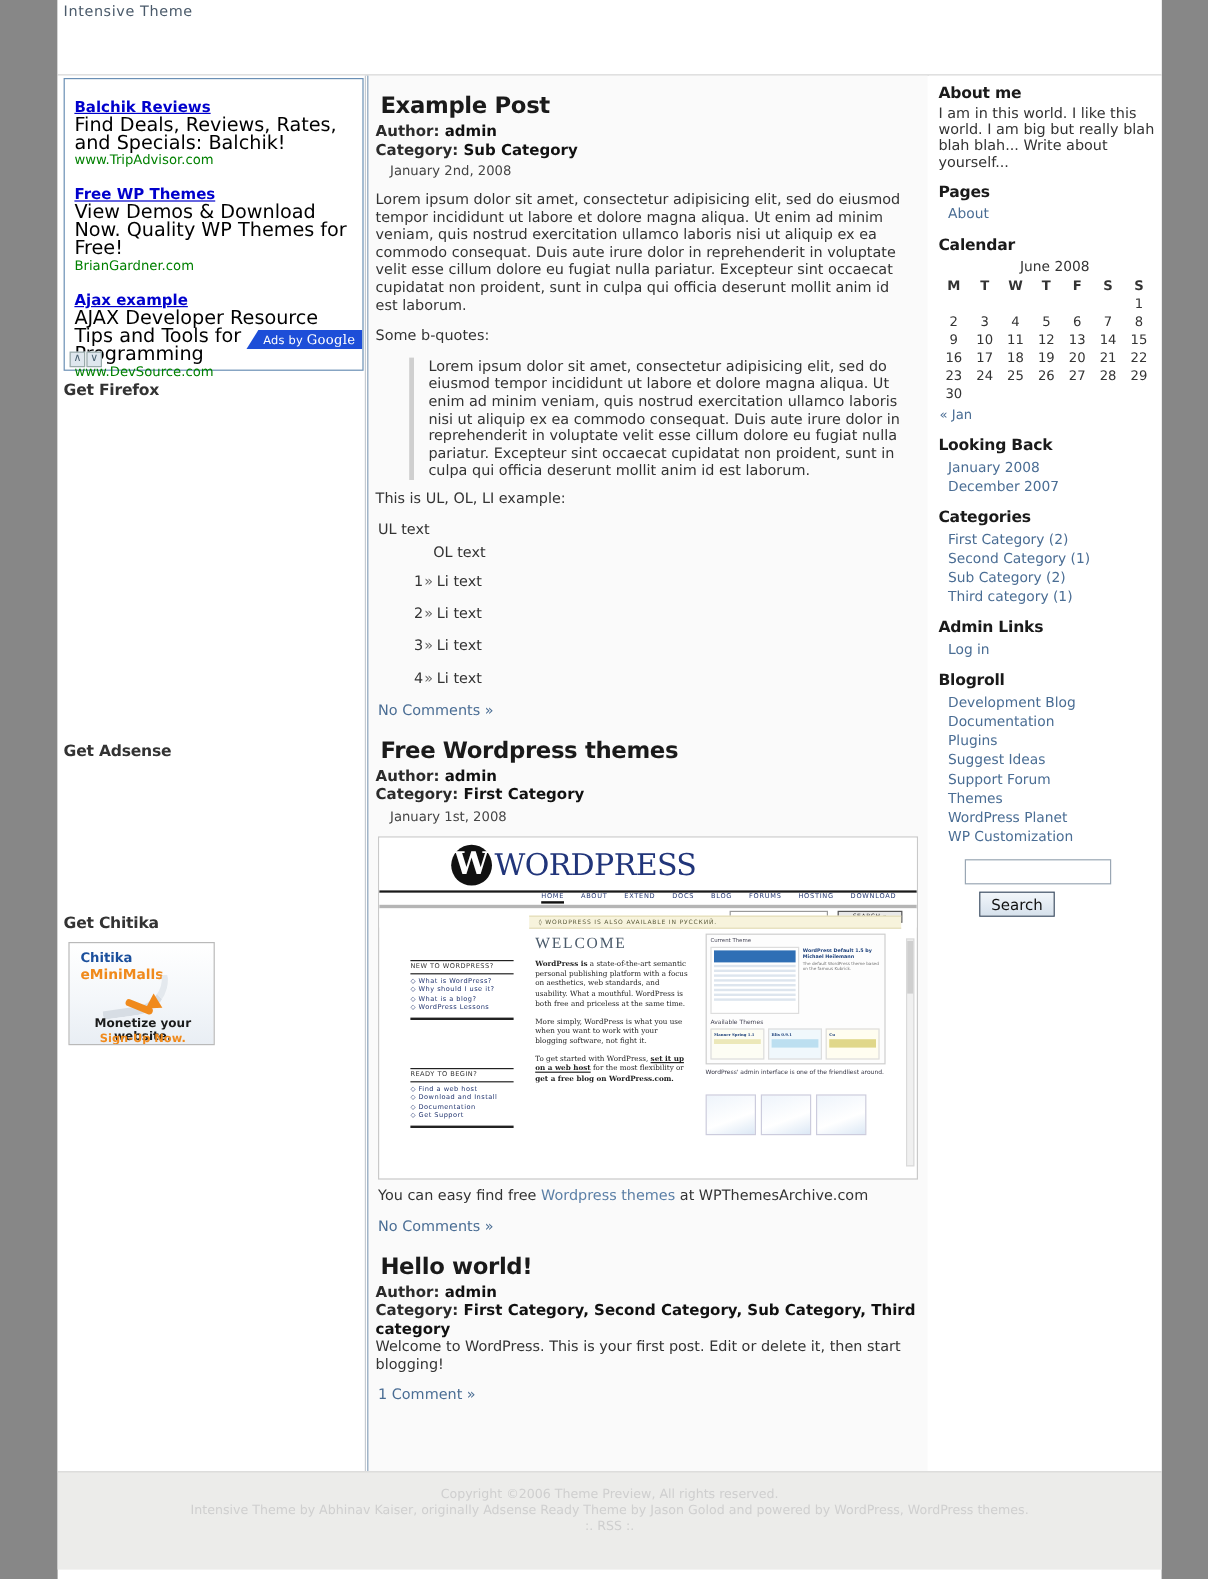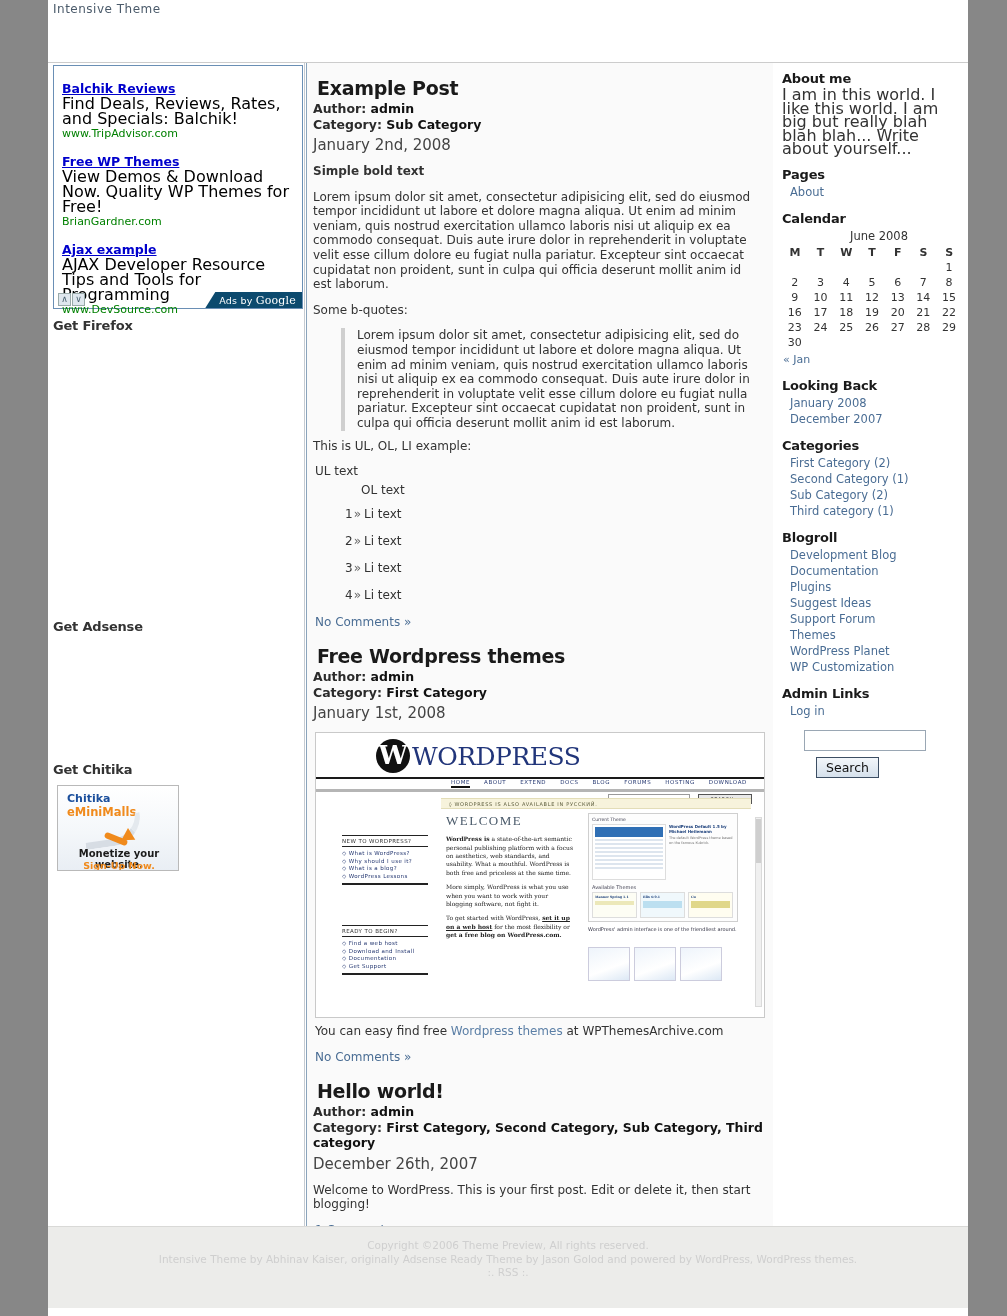--- a/index.html
+++ b/index.html
@@ -34,21 +34,21 @@
   .ad-unit { margin-bottom:14px; }
   .ad-title { color:#0000cc; font-size:12.5px; text-decoration:underline; font-weight:bold;
               display:block; line-height:14px; margin-bottom:1px; }
   .ad-desc { color:#000; font-size:16px; line-height:13.5px; }
   .ad-url { color:#008000; font-size:11px; line-height:14px; display:block; }
 
   .ad-footer { position:absolute; left:0; bottom:0; width:100%; height:16px; }
   .ad-arrows { position:absolute; left:4px; bottom:2px; display:flex; gap:1px; }
   .ad-arrow { width:13px; height:13px; border:1px solid #9aa; background:#dfe7ee;
               color:#48606f; font-size:9px; line-height:11px; text-align:center; }
-  .ads-by { position:absolute; right:0; bottom:0; height:16px; background:#0c4a6e;
+  .ads-by { position:absolute; right:0; bottom:17px; height:16px; background:#1d4ed8;
             color:#fff; font-size:9.5px; padding:2px 6px 0 14px; letter-spacing:.2px;
             clip-path: polygon(10px 0, 100% 0, 100% 100%, 0 100%); }
   .ads-by b { font-family:"DejaVu Serif","Liberation Serif",serif; font-size:11px; font-weight:normal; }
 
   .lwidget { margin:0 0 0 5px; padding-top:9px; }
   .lwidget h2 { margin:0; font-size:13px; font-weight:bold; color:#333;
                 font-family:"DejaVu Sans","Liberation Sans",sans-serif; letter-spacing:-.2px; }
   .lw-firefox { height:301px; }
   .lw-adsense { height:143px; }
 
@@ -74,21 +74,21 @@
 
   
   #content { position:absolute; left:258px; top:0; width:467px; height:1163px;
              background:#fafafa; border-left:1px solid #8aa4bc; padding:14px 10px 0 6px; }
   .post { margin-bottom:4px; }
   .post h2 { margin:0 0 2px 4px; font-size:19px; font-weight:bold; color:#1a1a1a;
              letter-spacing:-.3px; }
   .post-meta { font-size:12.5px; font-weight:bold; color:#2b2b2b; line-height:15.5px;
                margin:0 0 0 0px; }
   .post-meta .val { color:#111; }
-  .post-date { font-size:15px; color:#444; margin:4px 0 10px 0; }
+  .post-date { font-size:11px; color:#444; margin:4px 0 10px 12px; }
   .post p { margin:0 0 11px 0; font-size:12px; line-height:14.6px; color:#333; }
   .bold-lead { font-weight:bold; font-size:12.5px; color:#1a1a1a; margin-bottom:11px !important; }
   blockquote { margin:0 0 8px 28px; padding:0 0 0 12px; border-left:4px solid #cfcfcf;
                font-size:12px; line-height:14.6px; color:#333; }
   .listblock { margin:0 0 6px 0; font-size:12px; color:#333; }
   .ul-item { margin:0 0 4px 2px; line-height:15px; }
   .ol-item { margin:0 0 9px 48px; line-height:15px; }
   .li-item { margin:0 0 12px 32px; line-height:15px; }
   .li-num { color:#333; }
   .li-arrow { color:#666; margin:0 3px 0 1px; }
@@ -165,21 +165,21 @@
 
   .caption-line { font-size:12px; color:#333; margin:0 0 12px 2px; }
   .caption-line a { color:#5b7fa6; }
 
   
   #right { position:absolute; left:726px; top:0; width:194px; height:1163px;
            background:#fff; padding:8px 6px 0 8px; }
   .rwidget { margin-bottom:11px; }
   .rwidget h2 { margin:0 0 2px 0; font-size:13px; font-weight:bold; color:#1a1a1a;
                 letter-spacing:-.2px; }
-  .rwidget p.about { margin:0; font-size:16px; line-height:13.6px; color:#333; }
+  .rwidget p.about { margin:0; font-size:12px; line-height:13.6px; color:#333; }
   .rwidget ul { list-style:none; margin:0; padding:0; }
   .rwidget ul li { font-size:11.5px; line-height:16px; padding-left:8px; }
   .rwidget ul li a { color:#4a6d94; }
   
   table.cal { border-collapse:collapse; width:100%; font-size:11px; color:#333; }
   table.cal caption { font-size:11.5px; color:#333; padding:1px 0 2px 14px; text-align:center; }
   table.cal th { font-weight:bold; font-size:11px; padding:1px 1px; text-align:center; }
   table.cal td { text-align:center; padding:1px 1px; font-size:11px; }
   table.cal tfoot td { text-align:left; padding-top:3px; }
   table.cal tfoot a { color:#4a6d94; font-size:11px; }
@@ -266,21 +266,20 @@
         <h2>Example Post</h2>
         <div class="post-meta">
           <span>Author:</span>
           <span class="val">admin</span>
         </div>
         <div class="post-meta">
           <span>Category:</span>
           <span class="val">Sub Category</span>
         </div>
         <div class="post-date">January 2nd, 2008</div>
-        <p class="bold-lead">Simple bold text</p>
         <p>Lorem ipsum dolor sit amet, consectetur adipisicing elit, sed do eiusmod tempor incididunt ut labore et dolore magna aliqua. Ut enim ad minim veniam, quis nostrud exercitation ullamco laboris nisi ut aliquip ex ea commodo consequat. Duis aute irure dolor in reprehenderit in voluptate velit esse cillum dolore eu fugiat nulla pariatur. Excepteur sint occaecat cupidatat non proident, sunt in culpa qui officia deserunt mollit anim id est laborum.</p>
         <p>Some b-quotes:</p>
         <blockquote>Lorem ipsum dolor sit amet, consectetur adipisicing elit, sed do eiusmod tempor incididunt ut labore et dolore magna aliqua. Ut enim ad minim veniam, quis nostrud exercitation ullamco laboris nisi ut aliquip ex ea commodo consequat. Duis aute irure dolor in reprehenderit in voluptate velit esse cillum dolore eu fugiat nulla pariatur. Excepteur sint occaecat cupidatat non proident, sunt in culpa qui officia deserunt mollit anim id est laborum.</blockquote>
         <p>This is UL, OL, LI example:</p>
         <div class="listblock">
           <div class="ul-item">UL text</div>
           <div class="ol-item">OL text</div>
           <div class="li-item">
             <span class="li-num">1</span><span class="li-arrow">»</span><span>Li text</span>
           </div>
@@ -415,21 +414,20 @@
       <div class="post">
         <h2>Hello world!</h2>
         <div class="post-meta">
           <span>Author:</span>
           <span class="val">admin</span>
         </div>
         <div class="post-meta">
           <span>Category:</span>
           <span class="val">First Category, Second Category, Sub Category, Third category</span>
         </div>
-        <div class="post-date">December 26th, 2007</div>
         <p>Welcome to WordPress. This is your first post. Edit or delete it, then start blogging!</p>
         <a class="comments-link">1 Comment »</a>
       </div>
     </div>
 
     <div id="right">
 
       <div class="rwidget">
         <h2>About me</h2>
         <p class="about">I am in this world. I like this world. I am big but really blah blah blah... Write about yourself...</p>
@@ -531,44 +529,44 @@
         </ul>
       </div>
 
       <div class="rwidget">
         <h2>Categories</h2>
         <ul>
           <li><a>First Category (2)</a></li>
           <li><a>Second Category (1)</a></li>
           <li><a>Sub Category (2)</a></li>
           <li><a>Third category (1)</a></li>
+        </ul>
+      </div>
+
+      <div class="rwidget">
+        <h2>Admin Links</h2>
+        <ul>
+          <li><a>Log in</a></li>
         </ul>
       </div>
 
       <div class="rwidget">
         <h2>Blogroll</h2>
         <ul>
           <li><a>Development Blog</a></li>
           <li><a>Documentation</a></li>
           <li><a>Plugins</a></li>
           <li><a>Suggest Ideas</a></li>
           <li><a>Support Forum</a></li>
           <li><a>Themes</a></li>
           <li><a>WordPress Planet</a></li>
           <li><a>WP Customization</a></li>
         </ul>
       </div>
 
-      <div class="rwidget">
-        <h2>Admin Links</h2>
-        <ul>
-          <li><a>Log in</a></li>
-        </ul>
-      </div>
-
       <div class="searchbox">
         <input type="text" placeholder="" style="">
         <div class="btnrow">
           <button>Search</button>
         </div>
       </div>
     </div>
   </div>
 
   <div id="footer">

